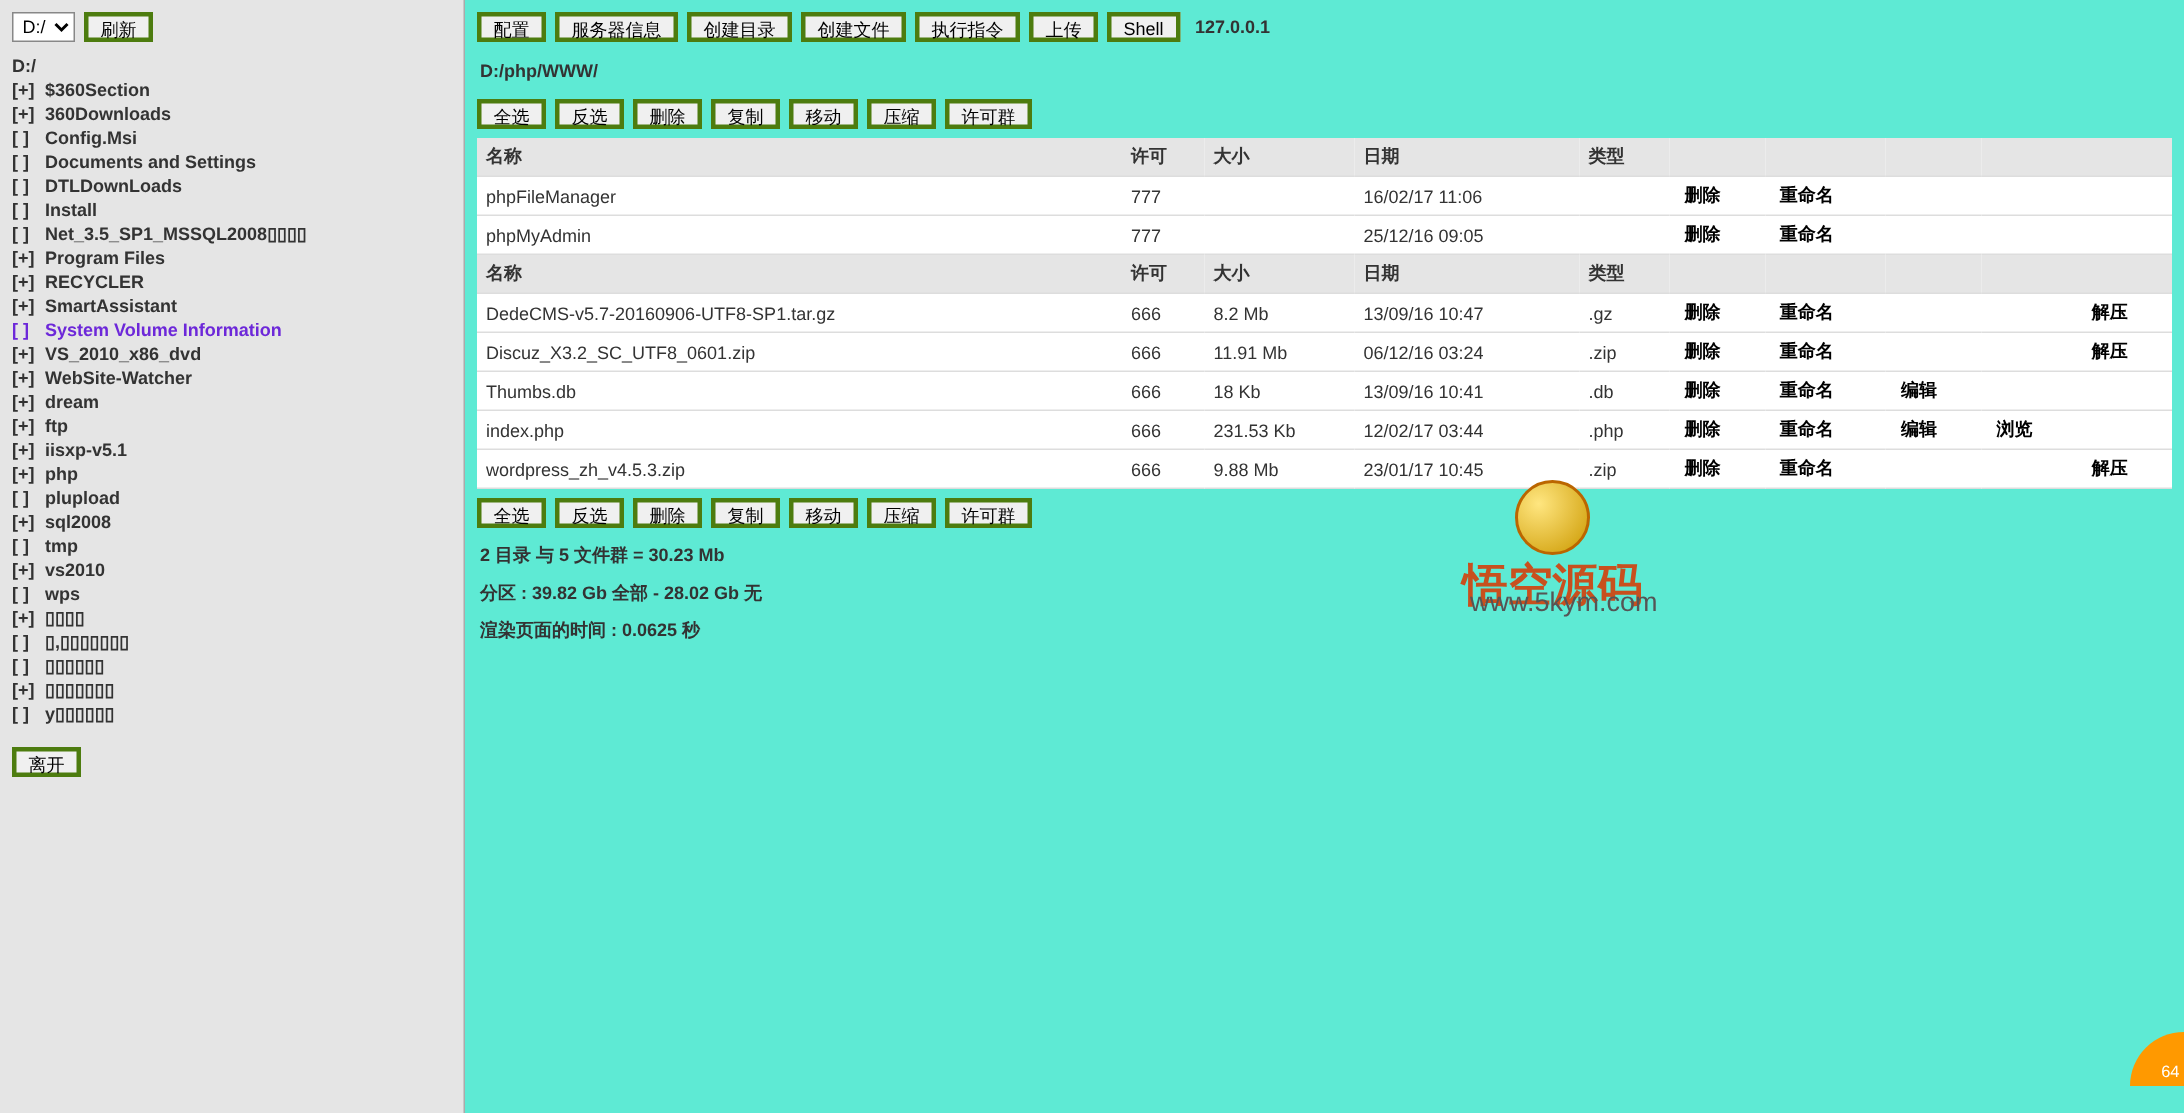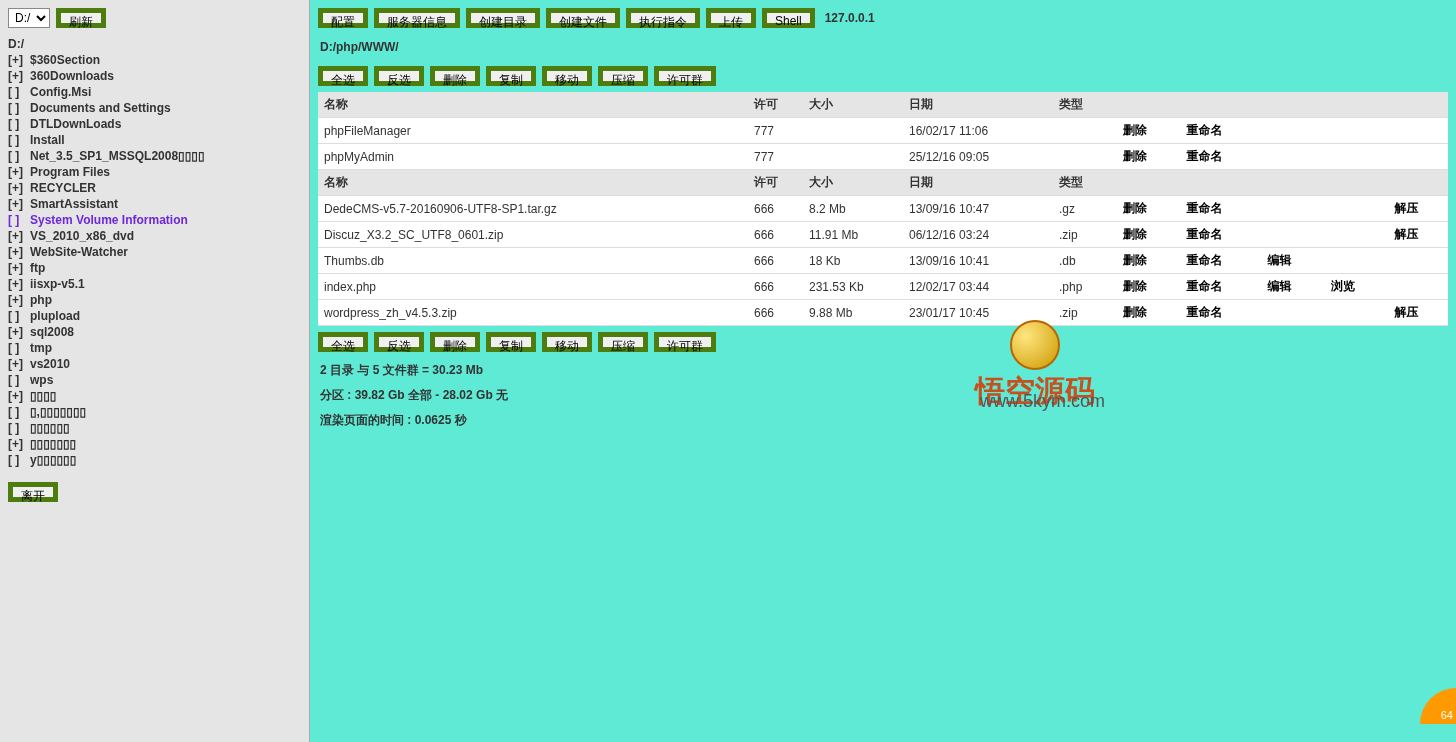--- a/index.html
+++ b/index.html
@@ -28,21 +28,21 @@
     }
     select.drive-select {
       background: #fff;
       border: 1px solid #888;
       font-size: 12px;
       padding: 1px 2px;
       height: 20px;
     }
     button {
       background: #f0f0f0;
-      border: 5px solid #4d7c0f;
+      border: 3px solid #4d7c0f;
       font-size: 12px;
       padding: 1px 8px;
       height: 20px;
       cursor: pointer;
       font-family: inherit;
     }
     .tree-item {
       display: block;
       padding: 1px 0;
       cursor: pointer;
@@ -185,20 +185,21 @@
       <div class="tree-item"><span class="badge">[ ]</span><span>Documents and Settings</span></div>
       <div class="tree-item"><span class="badge">[ ]</span><span>DTLDownLoads</span></div>
       <div class="tree-item"><span class="badge">[ ]</span><span>Install</span></div>
       <div class="tree-item"><span class="badge">[ ]</span><span>Net_3.5_SP1_MSSQL2008▯▯▯▯</span></div>
       <div class="tree-item"><span class="badge">[+]</span><span>Program Files</span></div>
       <div class="tree-item"><span class="badge">[+]</span><span>RECYCLER</span></div>
       <div class="tree-item"><span class="badge">[+]</span><span>SmartAssistant</span></div>
       <div class="tree-item highlight"><span class="badge">[ ]</span><span>System Volume Information</span></div>
       <div class="tree-item"><span class="badge">[+]</span><span>VS_2010_x86_dvd</span></div>
       <div class="tree-item"><span class="badge">[+]</span><span>WebSite-Watcher</span></div>
+      <div class="tree-item"><span class="badge">[+]</span><span>dream</span></div>
       <div class="tree-item"><span class="badge">[+]</span><span>ftp</span></div>
       <div class="tree-item"><span class="badge">[+]</span><span>iisxp-v5.1</span></div>
       <div class="tree-item"><span class="badge">[+]</span><span>php</span></div>
       <div class="tree-item"><span class="badge">[ ]</span><span>plupload</span></div>
       <div class="tree-item"><span class="badge">[+]</span><span>sql2008</span></div>
       <div class="tree-item"><span class="badge">[ ]</span><span>tmp</span></div>
       <div class="tree-item"><span class="badge">[+]</span><span>vs2010</span></div>
       <div class="tree-item"><span class="badge">[ ]</span><span>wps</span></div>
       <div class="tree-item"><span class="badge">[+]</span><span>▯▯▯▯</span></div>
       <div class="tree-item"><span class="badge">[ ]</span><span>▯,▯▯▯▯▯▯▯</span></div>

